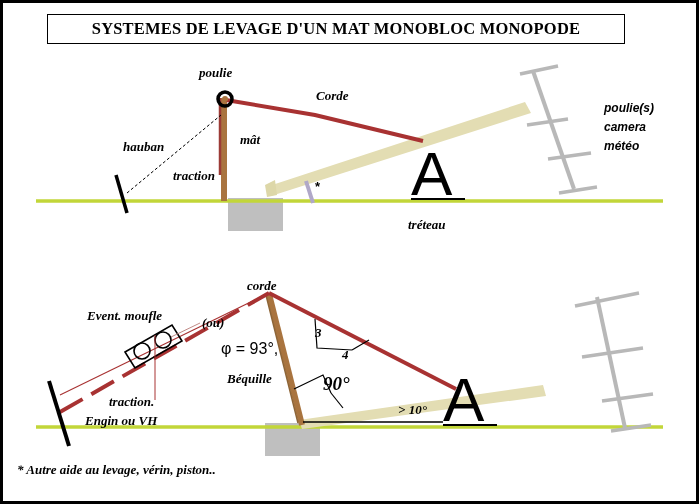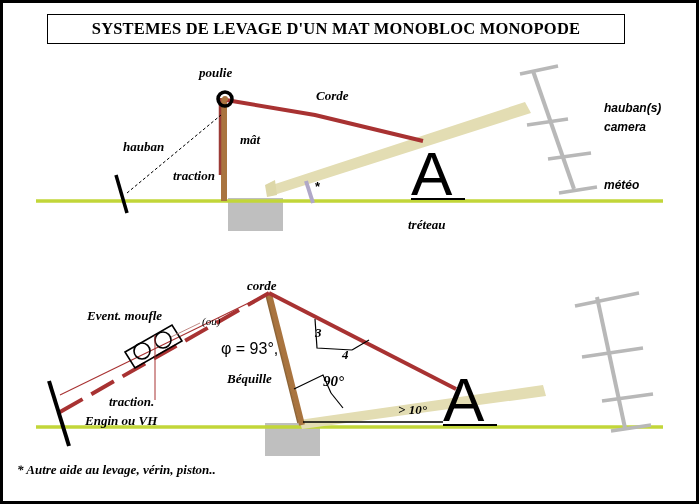--- a/index.html
+++ b/index.html
@@ -70,22 +70,22 @@
   .sans-pl {
     font-family: "Liberation Sans", sans-serif;
     font-weight: normal;
   }
   .serif-pl {
     font-family: "Liberation Serif", serif;
     font-style: italic;
   }
   .f13 { font-size: 13px; }
   .f12 { font-size: 12px; }
-  .f11 { font-size: 11px; }
-  .f14 { font-size: 15px; }
+  .f11 { font-size: 13px; font-weight: bold; }
+  .f14 { font-size: 19px; }
   .f16 { font-size: 16px; }
   .aframe {
     position: absolute;
     font-family: "Liberation Sans", sans-serif;
     font-weight: normal;
     color: #000000;
     line-height: 1;
   }
   .pedestal {
     position: absolute;
@@ -183,23 +183,23 @@
     <div class="aframe" style="left:440px; top:366px; font-size:62px;">A</div>
 
     <div class="lbl it-bold f13" style="left:196px; top:62px;">poulie</div>
     <div class="lbl it-bold f13" style="left:313px; top:85px;">Corde</div>
     <div class="lbl it-bold f13" style="left:120px; top:136px;">hauban</div>
     <div class="lbl it-bold f13" style="left:237px; top:129px;">mât</div>
     <div class="lbl it-bold f13" style="left:170px; top:165px;">traction</div>
     <div class="lbl it-bold f13" style="left:405px; top:214px;">tréteau</div>
     <div class="lbl sans-pl" style="left:312px; top:176px; font-size:13px; font-weight:bold;">*</div>
 
-    <div class="lbl sans-it f12" style="left:601px; top:98px;">hauban(s)</div>
+    <div class="lbl sans-it f12" style="left:601px; top:98px;">poulie(s)</div>
     <div class="lbl sans-it f12" style="left:601px; top:117px;">camera</div>
-    <div class="lbl sans-it f12" style="left:601px; top:136px;margin-top:39px;">météo</div>
+    <div class="lbl sans-it f12" style="left:601px; top:136px;">météo</div>
 
     <div class="lbl it-bold f13" style="left:244px; top:275px;">corde</div>
     <div class="lbl it-bold f13" style="left:84px; top:305px;">Event. moufle</div>
     <div class="lbl serif-pl f11" style="left:199px; top:312px;">(ou)</div>
     <div class="lbl sans-pl f16" style="left:218px; top:337px;">φ = 93°,</div>
     <div class="lbl it-bold f13" style="left:224px; top:368px;">Béquille</div>
     <div class="lbl it-bold f13" style="left:106px; top:391px;">traction.</div>
     <div class="lbl it-bold f13" style="left:82px; top:410px;">Engin ou VH</div>
 
     <div class="lbl it-bold f13" style="left:312px; top:322px;">3</div>

